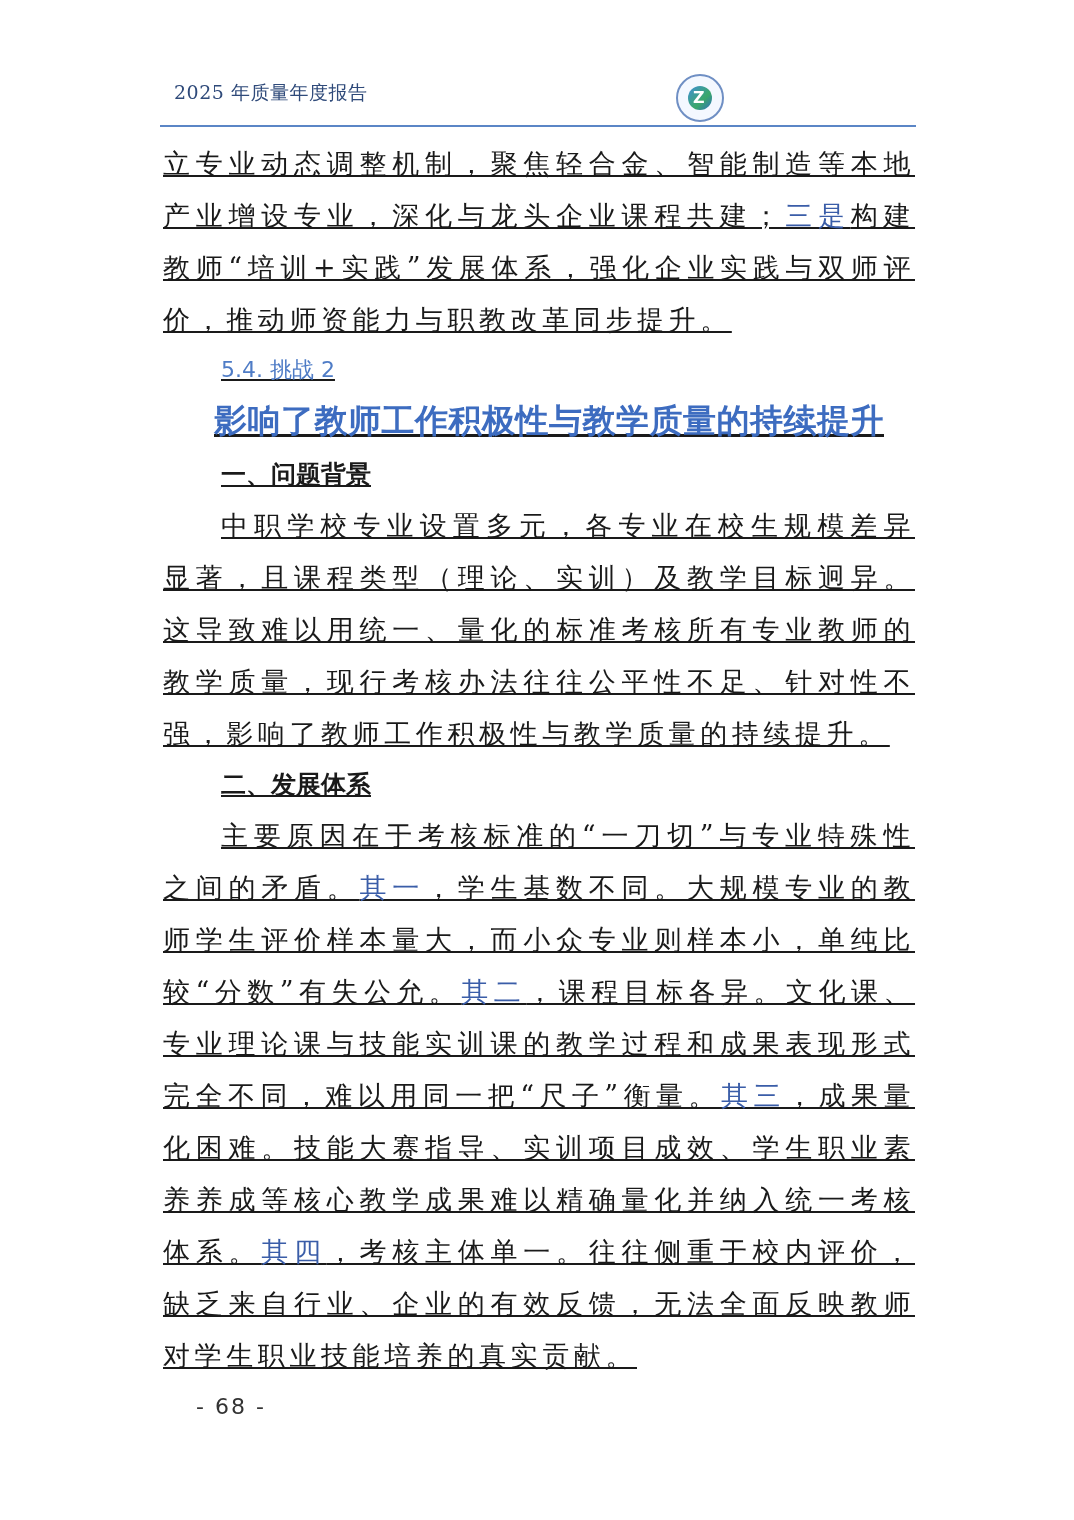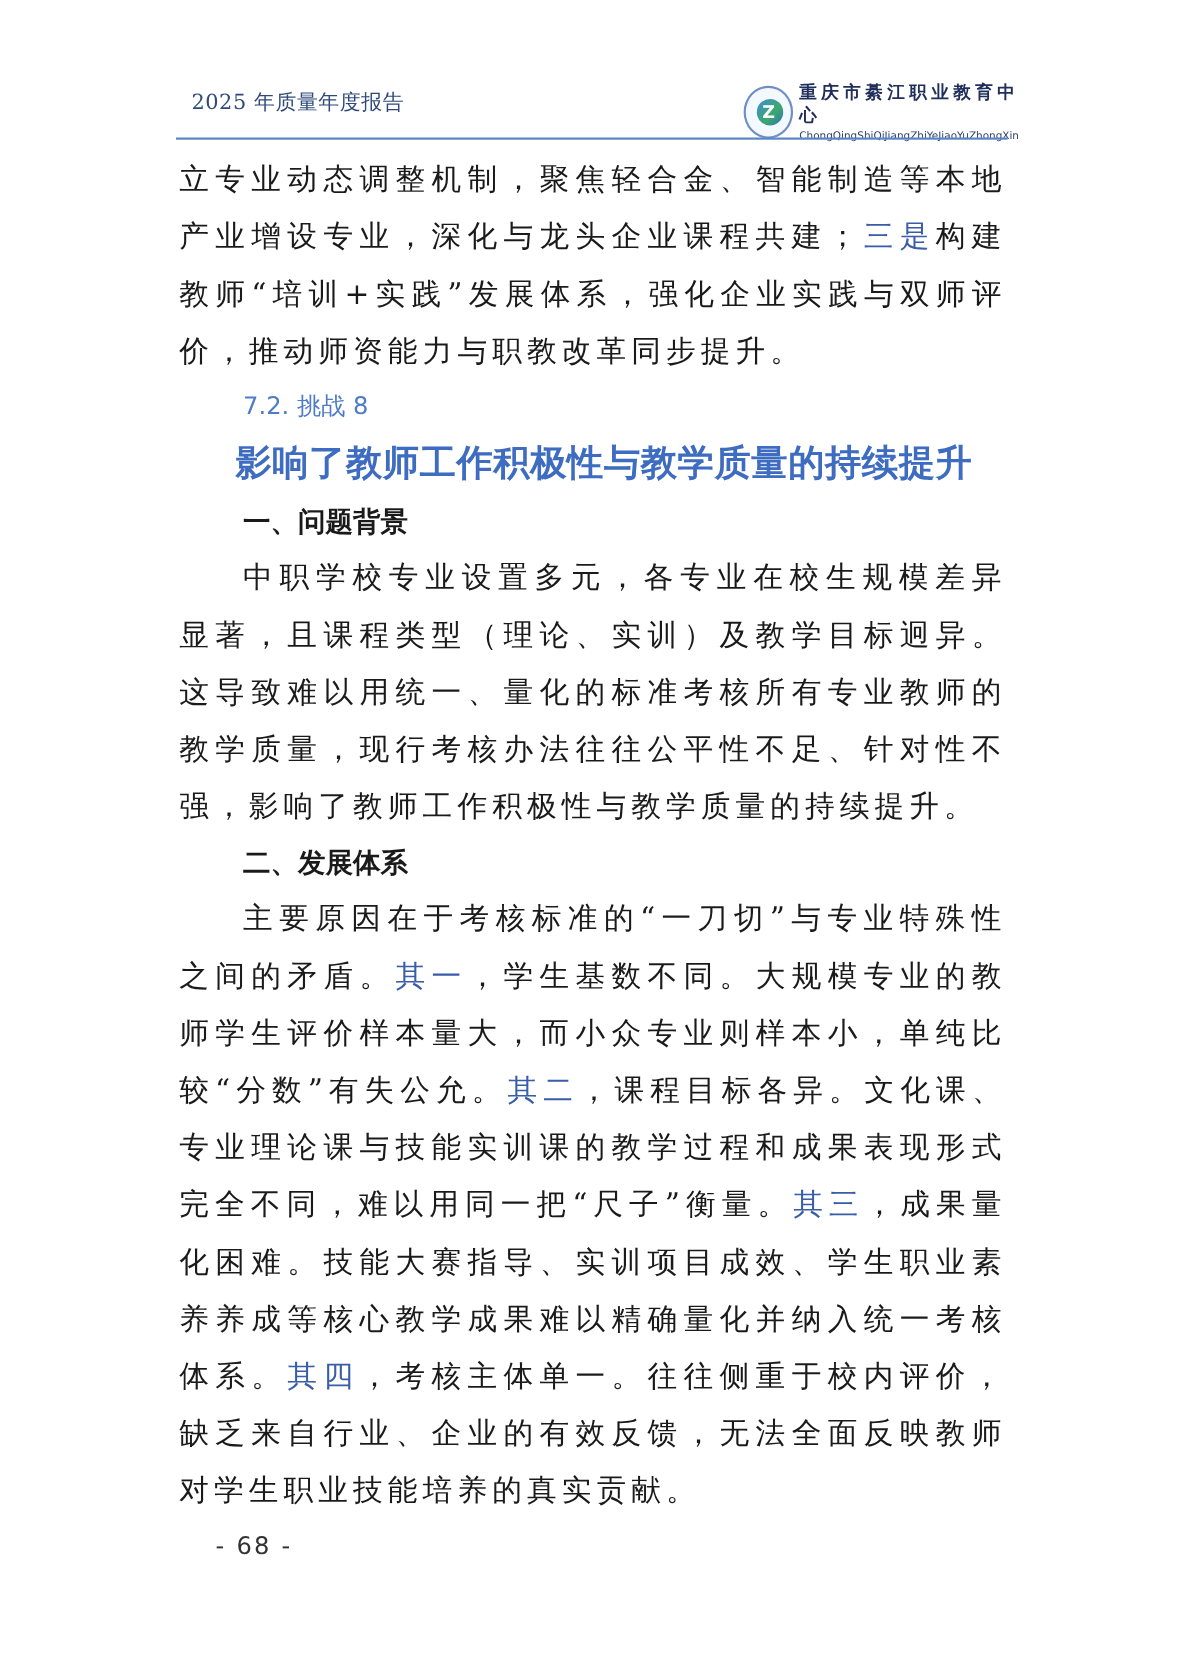--- a/index.html
+++ b/index.html
@@ -14,21 +14,21 @@
             box-sizing: border-box; position: relative; background: #f4f8ff; }
     .logo-inner { position: absolute; left: 10px; top: 10px; width: 24px; height: 24px; border-radius: 50%;
                   background: linear-gradient(135deg, #3f8fd8 0%, #3ba86a 60%, #2f6fc0 100%); }
     .logo-z { position: absolute; left: 15px; top: 12px; font-size: 16px; font-weight: bold; color: #ffffff;
               font-family: "DejaVu Sans", sans-serif; }
     .logo-text { margin-left: 6px; display: flex; flex-direction: column; }
     .logo-cn { font-size: 16px; color: #1f2e5a; letter-spacing: 4px; font-weight: bold;
                font-family: "DejaVu Serif", serif; }
     .logo-en { font-size: 9.5px; color: #2d3f6a; font-family: "DejaVu Sans", sans-serif; margin-top: 2px; }
 
-    .content { position: absolute; left: 163px; top: 138px; width: 752px; }
+    .content { position: absolute; left: 163px; top: 138px; width: 752px; text-decoration: underline; }
     .p { font-size: 27px; line-height: 52px; letter-spacing: 4.6px; margin: 0; text-align: justify; }
     .indent { text-indent: 58px; }
     .hl { color: #3a5da8; }
     .sec { font-size: 22px; color: #4f7cc6; margin: 2px 0 0 58px; line-height: 44px;
            font-family: "DejaVu Sans", "Liberation Sans", sans-serif; }
     .title { font-size: 33px; font-weight: bold; color: #3d6cc0; text-align: center; line-height: 58px;
              margin: 0 0 0 20px; font-family: "DejaVu Sans", "Liberation Sans", sans-serif; letter-spacing: 0.5px; }
     .h2 { font-size: 25px; font-weight: bold; margin: 0 0 0 58px; line-height: 50px;
           font-family: "DejaVu Sans", "Liberation Sans", sans-serif; }
     .pagenum { position: absolute; left: 196px; top: 1394px; font-size: 22px; color: #333;
@@ -37,32 +37,28 @@
 </head>
 <body>
 
 <div class="header">
   <div class="header-title">2025 年质量年度报告</div>
   <div class="logo-wrap">
     <div class="logo">
       <div class="logo-inner"></div>
       <span class="logo-z">Z</span>
     </div>
-    <div class="logo-text">
-      <span class="logo-cn">重庆市綦江职业教育中心</span>
-      <span class="logo-en">ChongQingShiQiJiangZhiYeJiaoYuZhongXin</span>
-    </div>
   </div>
   <div class="header-rule"></div>
 </div>
 
 <div class="content">
   <p class="p"><span>立专业动态调整机制，聚焦轻合金、智能制造等本地产业增设专业，深化与龙头企业课程共建；</span><span class="hl">三是</span><span>构建教师“培训+实践”发展体系，强化企业实践与双师评价，推动师资能力与职教改革同步提升。</span></p>
 
-  <div class="sec">7.2. 挑战 8</div>
+  <div class="sec">5.4. 挑战 2</div>
   <div class="title">影响了教师工作积极性与教学质量的持续提升</div>
 
   <div class="h2">一、问题背景</div>
   <p class="p indent">中职学校专业设置多元，各专业在校生规模差异显著，且课程类型（理论、实训）及教学目标迥异。这导致难以用统一、量化的标准考核所有专业教师的教学质量，现行考核办法往往公平性不足、针对性不强，影响了教师工作积极性与教学质量的持续提升。</p>
 
   <div class="h2">二、发展体系</div>
   <p class="p indent"><span>主要原因在于考核标准的“一刀切”与专业特殊性之间的矛盾。</span><span class="hl">其一</span><span>，学生基数不同。大规模专业的教师学生评价样本量大，而小众专业则样本小，单纯比较“分数”有失公允。</span><span class="hl">其二</span><span>，课程目标各异。文化课、专业理论课与技能实训课的教学过程和成果表现形式完全不同，难以用同一把“尺子”衡量。</span><span class="hl">其三</span><span>，成果量化困难。技能大赛指导、实训项目成效、学生职业素养养成等核心教学成果难以精确量化并纳入统一考核体系。</span><span class="hl">其四</span><span>，考核主体单一。往往侧重于校内评价，缺乏来自行业、企业的有效反馈，无法全面反映教师对学生职业技能培养的真实贡献。</span></p>
 
 </div>
 

